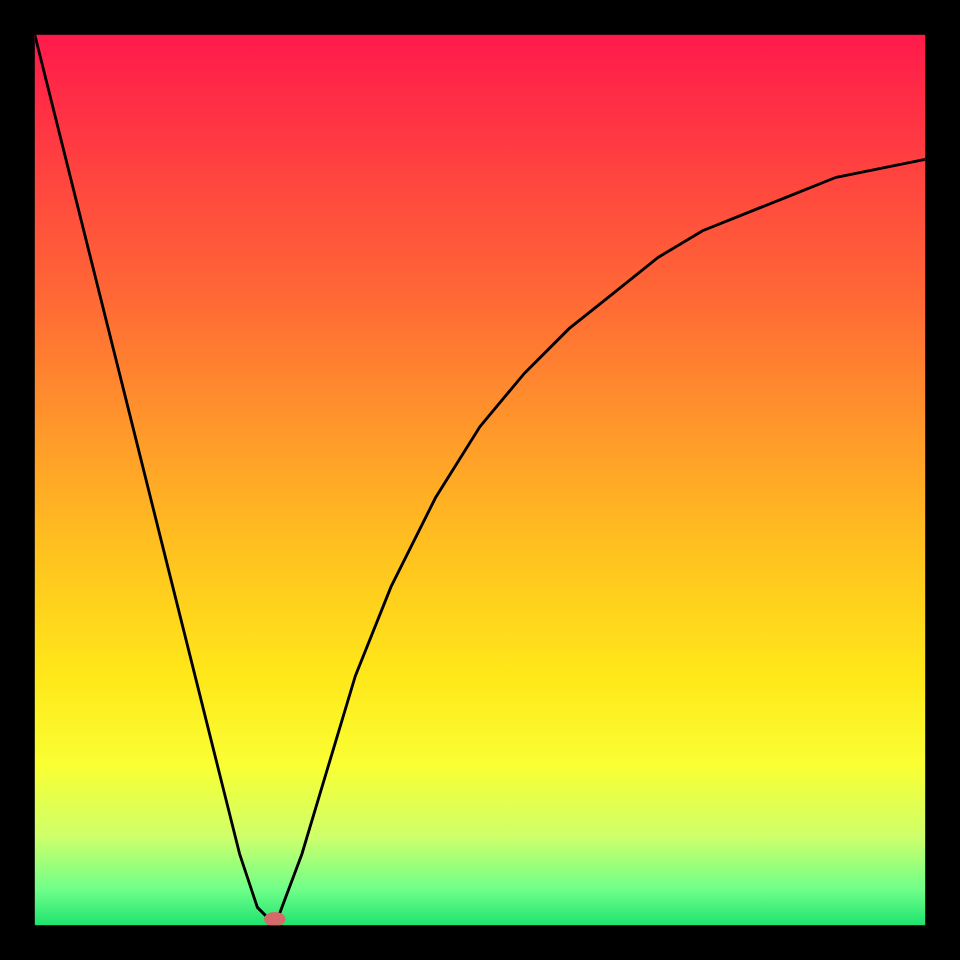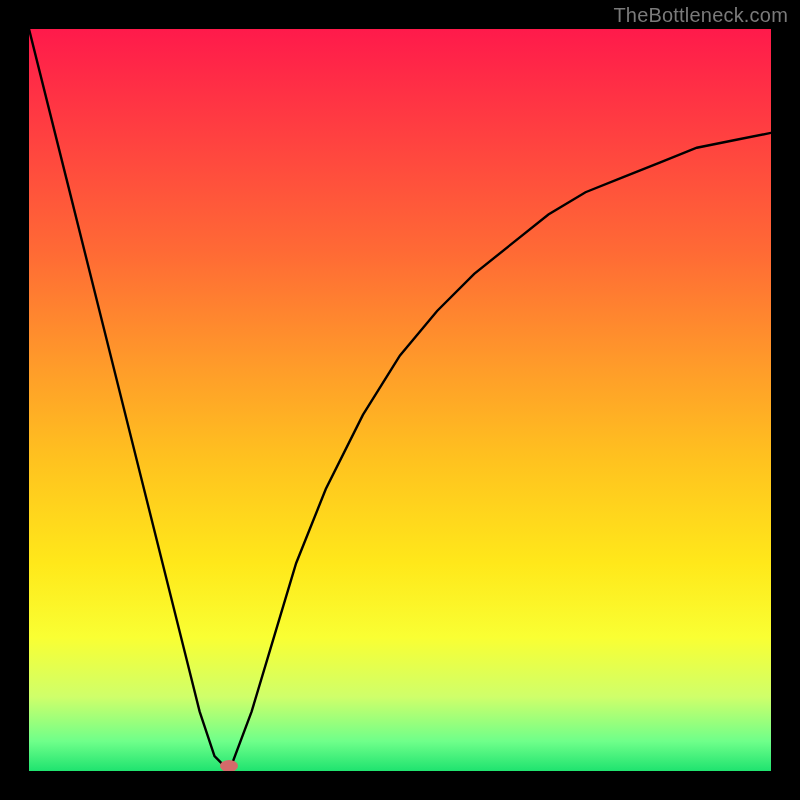--- a/index.html
+++ b/index.html
@@ -63,21 +63,20 @@
     background: #d46a6a;
     bottom: -1px;
     transform: translateX(-50%);
   }
 </style>
 </head>
 <body>
 
 <div class="frame">
 
-  <div class="watermark">TheBottleneck.com</div>
 
   <div class="plot-area">
     <svg class="curve" viewBox="0 0 742 742" preserveAspectRatio="none">
       <path fill="none" stroke="#000" stroke-width="2.4" stroke-linecap="round" d="M0.00 0.00 L37.10 148.40 L74.20 296.80 L111.30 445.20 L133.56 534.24 L155.82 623.28 L170.66 682.64 L185.50 727.16 L200.34 742.00 L222.60 682.64 L244.86 608.44 L267.12 534.24 L296.80 460.04 L333.90 385.84 L371.00 326.48 L408.10 281.96 L445.20 244.86 L482.30 215.18 L519.40 185.50 L556.50 163.24 L593.60 148.40 L630.70 133.56 L667.80 118.72 L704.90 111.30 L742.00 103.88"></path>
     </svg>
     <div class="bottom-dot" style="left: 200.34px;"></div>
   </div>
 
 </div>
 

